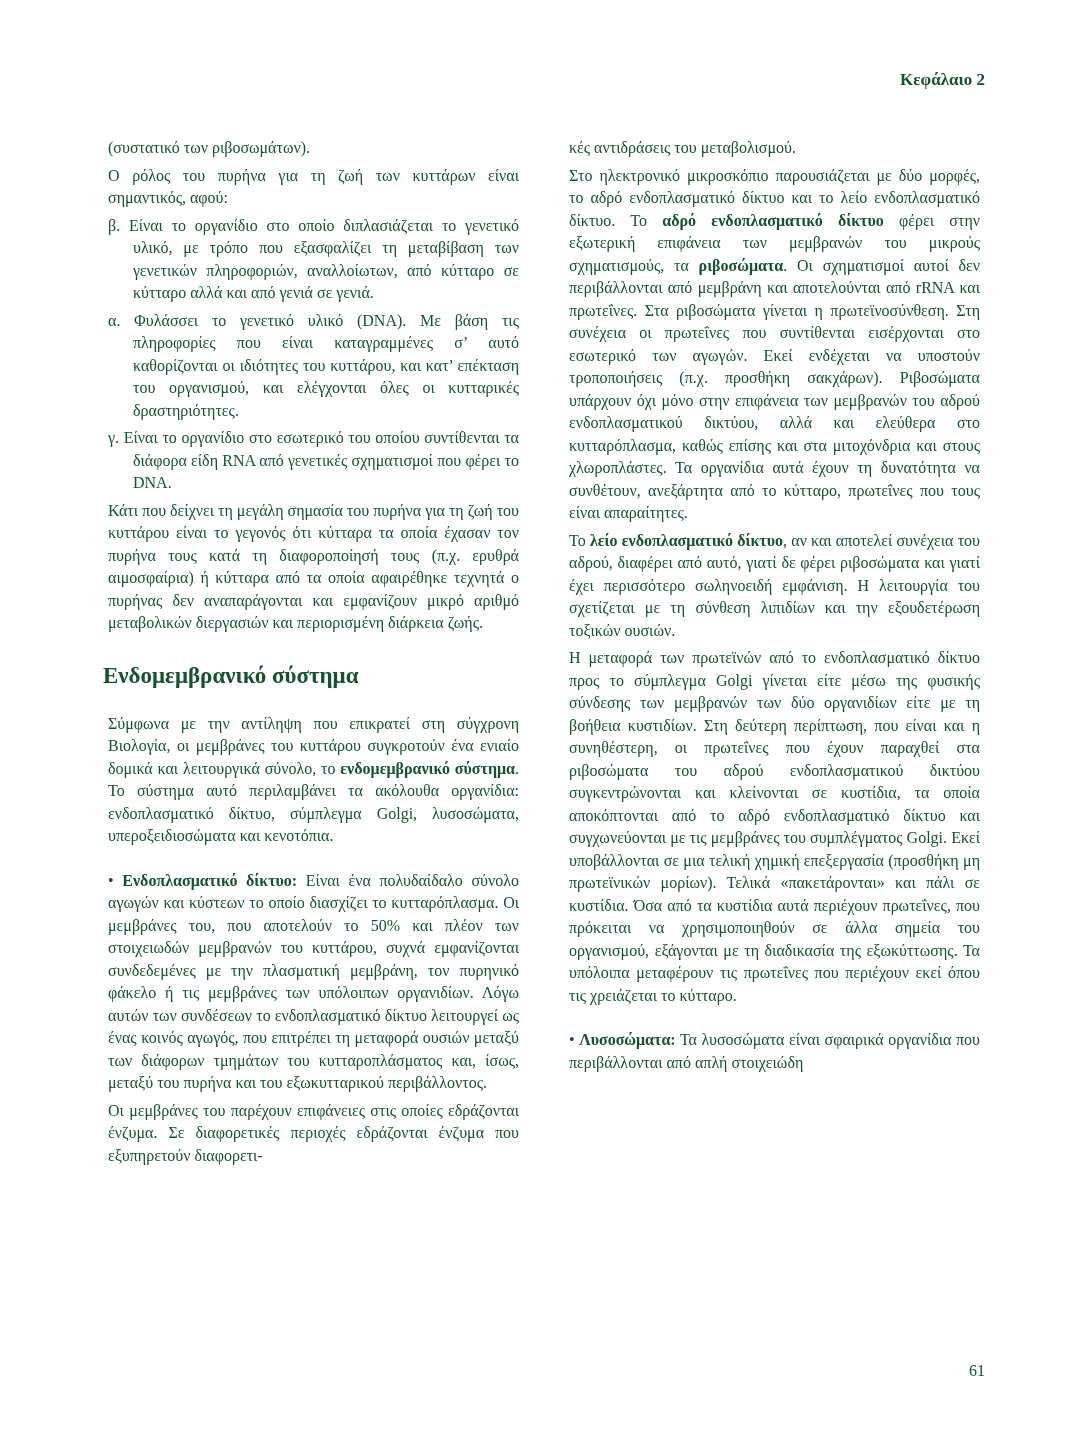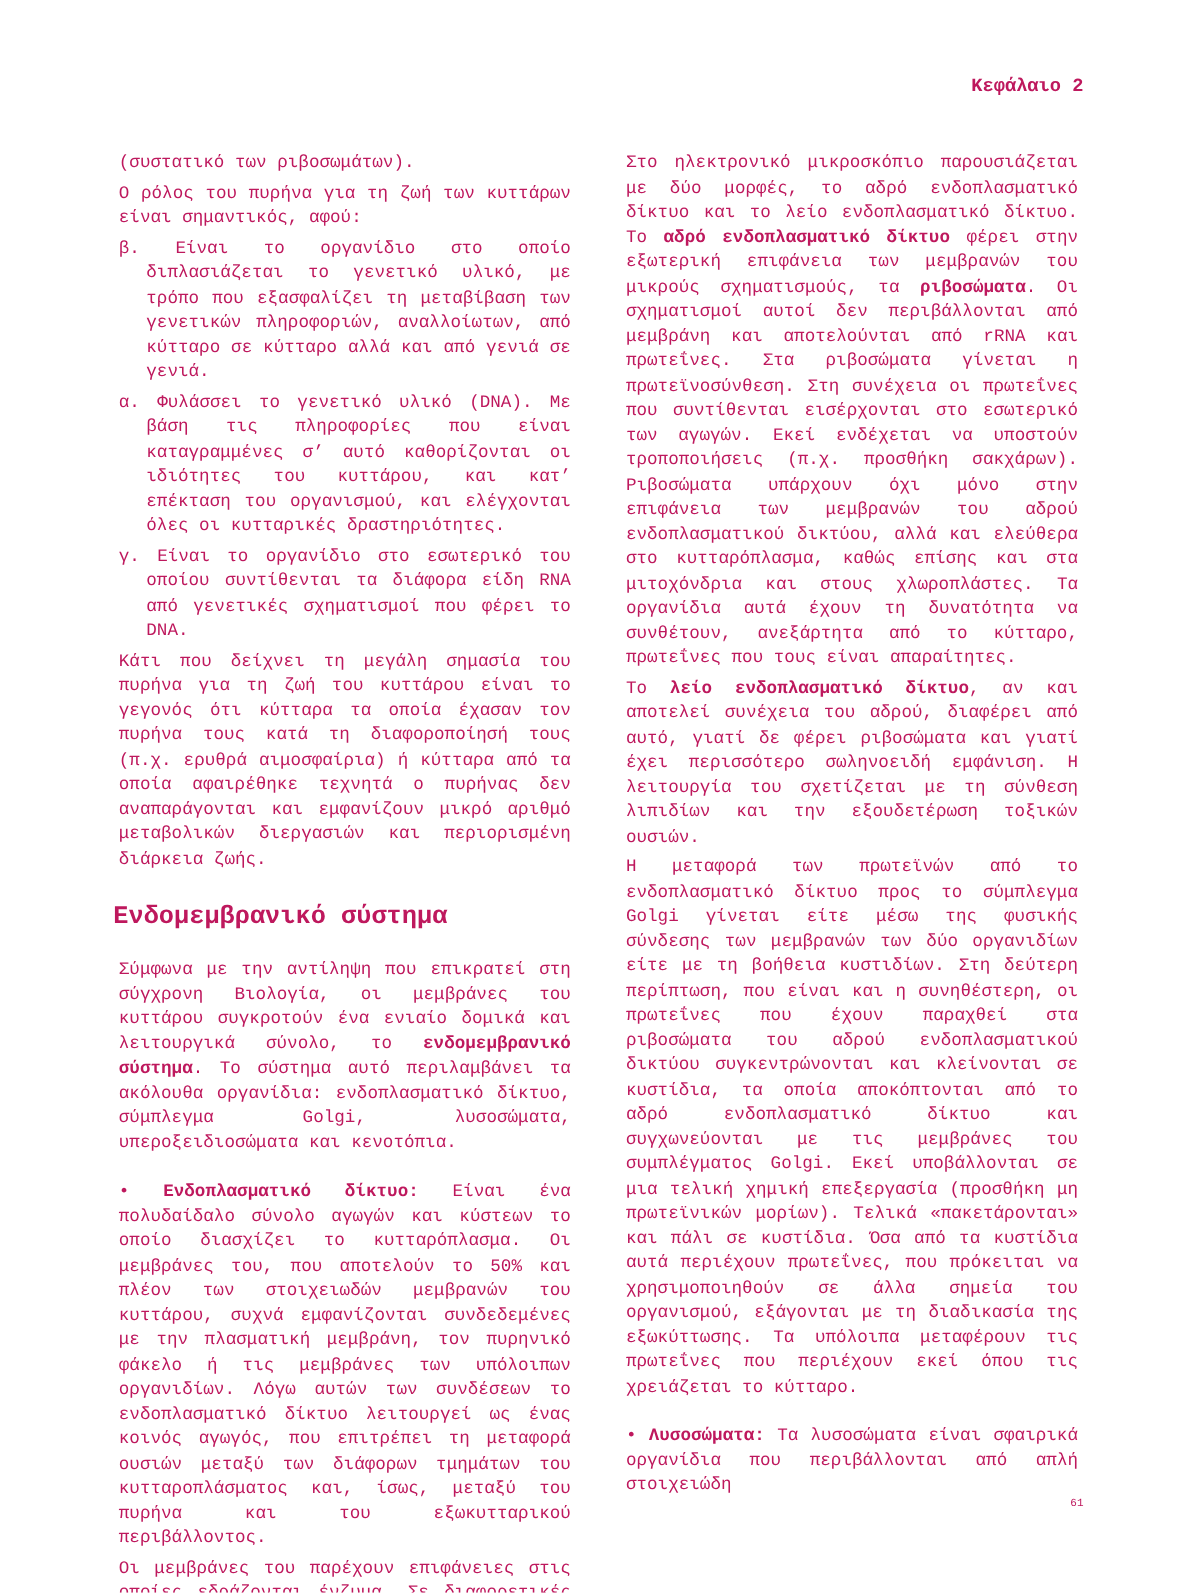--- a/index.html
+++ b/index.html
@@ -2,22 +2,22 @@
 <html lang="el"><head>
 <meta charset="utf-8">
 <style>
   * { margin: 0; padding: 0; box-sizing: border-box; }
   html, body { background: #ffffff; }
   .page {
     position: relative;
     width: 1080px;
     height: 1448px;
     background: #ffffff;
-    font-family: Liberation Mono, monospace;
-    color: #be185d;
+    font-family: Liberation Serif, serif;
+    color: #14532d;
     overflow: hidden;
   }
   .page-header {
     position: absolute;
     top: 70px;
     right: 95px;
     font-size: 17px;
     font-weight: bold;
     text-align: right;
   }
@@ -45,21 +45,21 @@
     font-weight: bold;
     text-align: left;
     margin: 27px 0 23px 0;
     line-height: 28px;
   }
   .b { font-weight: bold; }
   .page-number {
     position: absolute;
     top: 1362px;
     right: 95px;
-    font-size: 10px;
+    font-size: 16px;
   }
 </style>
 </head>
 <body>
 
 <div class="page">
   <div class="page-header">
     <span>Κεφάλαιο 2</span>
   </div>
   <div class="columns">
@@ -69,20 +69,21 @@
         <p class="hang"><span>β. Είναι το οργανίδιο στο οποίο διπλασιάζεται το γενετικό υλικό, με τρόπο που εξασφαλίζει τη μεταβίβαση των γενετικών πληροφοριών, αναλλοίωτων, από κύτταρο σε κύτταρο αλλά και από γενιά σε γενιά.</span></p>
         <p class="hang"><span>α. Φυλάσσει το γενετικό υλικό (DNA). Με βάση τις πληροφορίες που είναι καταγραμμένες σ’ αυτό καθορίζονται οι ιδιότητες του κυττάρου, και κατ’ επέκταση του οργανισμού, και ελέγχονται όλες οι κυτταρικές δραστηριότητες.</span></p>
         <p class="hang"><span>γ. Είναι το οργανίδιο στο εσωτερικό του οποίου συντίθενται τα διάφορα είδη RNA από γενετικές σχηματισμοί που φέρει το DNA.</span></p>
         <p class="p"><span>Κάτι που δείχνει τη μεγάλη σημασία του πυρήνα για τη ζωή του κυττάρου είναι το γεγονός ότι κύτταρα τα οποία έχασαν τον πυρήνα τους κατά τη διαφοροποίησή τους (π.χ. ερυθρά αιμοσφαίρια) ή κύτταρα από τα οποία αφαιρέθηκε τεχνητά ο πυρήνας δεν αναπαράγονται και εμφανίζουν μικρό αριθμό μεταβολικών διεργασιών και περιορισμένη διάρκεια ζωής.</span></p>
         <h2 class="heading"><span class="b">Ενδομεμβρανικό σύστημα</span></h2>
         <p class="p"><span>Σύμφωνα με την αντίληψη που επικρατεί στη σύγχρονη Βιολογία, οι μεμβράνες του κυττάρου συγκροτούν ένα ενιαίο δομικά και λειτουργικά σύνολο, το </span><span class="b">ενδομεμβρανικό σύστημα</span><span>. Το σύστημα αυτό περιλαμβάνει τα ακόλουθα οργανίδια: ενδοπλασματικό δίκτυο, σύμπλεγμα Golgi, λυσοσώματα, υπεροξειδιοσώματα και κενοτόπια.</span></p>
         <p class="bullet"><span>• </span><span class="b">Ενδοπλασματικό δίκτυο:</span><span> Είναι ένα πολυδαίδαλο σύνολο αγωγών και κύστεων το οποίο διασχίζει το κυτταρόπλασμα. Οι μεμβράνες του, που αποτελούν το 50% και πλέον των στοιχειωδών μεμβρανών του κυττάρου, συχνά εμφανίζονται συνδεδεμένες με την πλασματική μεμβράνη, τον πυρηνικό φάκελο ή τις μεμβράνες των υπόλοιπων οργανιδίων. Λόγω αυτών των συνδέσεων το ενδοπλασματικό δίκτυο λειτουργεί ως ένας κοινός αγωγός, που επιτρέπει τη μεταφορά ουσιών μεταξύ των διάφορων τμημάτων του κυτταροπλάσματος και, ίσως, μεταξύ του πυρήνα και του εξωκυτταρικού περιβάλλοντος.</span></p>
         <p class="p"><span>Οι μεμβράνες του παρέχουν επιφάνειες στις οποίες εδράζονται ένζυμα. Σε διαφορετικές περιοχές εδράζονται ένζυμα που εξυπηρετούν διαφορετι-</span></p>
       </div>
     <div class="col" id="col-right">
+        <p class="p"><span>κές αντιδράσεις του μεταβολισμού.</span></p>
         <p class="p"><span>Στο ηλεκτρονικό μικροσκόπιο παρουσιάζεται με δύο μορφές, το αδρό ενδοπλασματικό δίκτυο και το λείο ενδοπλασματικό δίκτυο. Το </span><span class="b">αδρό ενδοπλασματικό δίκτυο</span><span> φέρει στην εξωτερική επιφάνεια των μεμβρανών του μικρούς σχηματισμούς, τα </span><span class="b">ριβοσώματα</span><span>. Οι σχηματισμοί αυτοί δεν περιβάλλονται από μεμβράνη και αποτελούνται από rRNA και πρωτεΐνες. Στα ριβοσώματα γίνεται η πρωτεϊνοσύνθεση. Στη συνέχεια οι πρωτεΐνες που συντίθενται εισέρχονται στο εσωτερικό των αγωγών. Εκεί ενδέχεται να υποστούν τροποποιήσεις (π.χ. προσθήκη σακχάρων). Ριβοσώματα υπάρχουν όχι μόνο στην επιφάνεια των μεμβρανών του αδρού ενδοπλασματικού δικτύου, αλλά και ελεύθερα στο κυτταρόπλασμα, καθώς επίσης και στα μιτοχόνδρια και στους χλωροπλάστες. Τα οργανίδια αυτά έχουν τη δυνατότητα να συνθέτουν, ανεξάρτητα από το κύτταρο, πρωτεΐνες που τους είναι απαραίτητες.</span></p>
         <p class="p"><span>Το </span><span class="b">λείο ενδοπλασματικό δίκτυο</span><span>, αν και αποτελεί συνέχεια του αδρού, διαφέρει από αυτό, γιατί δε φέρει ριβοσώματα και γιατί έχει περισσότερο σωληνοειδή εμφάνιση. Η λειτουργία του σχετίζεται με τη σύνθεση λιπιδίων και την εξουδετέρωση τοξικών ουσιών.</span></p>
         <p class="p"><span>Η μεταφορά των πρωτεϊνών από το ενδοπλασματικό δίκτυο προς το σύμπλεγμα Golgi γίνεται είτε μέσω της φυσικής σύνδεσης των μεμβρανών των δύο οργανιδίων είτε με τη βοήθεια κυστιδίων. Στη δεύτερη περίπτωση, που είναι και η συνηθέστερη, οι πρωτεΐνες που έχουν παραχθεί στα ριβοσώματα του αδρού ενδοπλασματικού δικτύου συγκεντρώνονται και κλείνονται σε κυστίδια, τα οποία αποκόπτονται από το αδρό ενδοπλασματικό δίκτυο και συγχωνεύονται με τις μεμβράνες του συμπλέγματος Golgi. Εκεί υποβάλλονται σε μια τελική χημική επεξεργασία (προσθήκη μη πρωτεϊνικών μορίων). Τελικά «πακετάρονται» και πάλι σε κυστίδια. Όσα από τα κυστίδια αυτά περιέχουν πρωτεΐνες, που πρόκειται να χρησιμοποιηθούν σε άλλα σημεία του οργανισμού, εξάγονται με τη διαδικασία της εξωκύττωσης. Τα υπόλοιπα μεταφέρουν τις πρωτεΐνες που περιέχουν εκεί όπου τις χρειάζεται το κύτταρο.</span></p>
         <p class="bullet"><span>• </span><span class="b">Λυσοσώματα:</span><span> Τα λυσοσώματα είναι σφαιρικά οργανίδια που περιβάλλονται από απλή στοιχειώδη</span></p>
       </div>
   </div>
   <div class="page-number">61</div>
 </div>
 
 </body></html>

